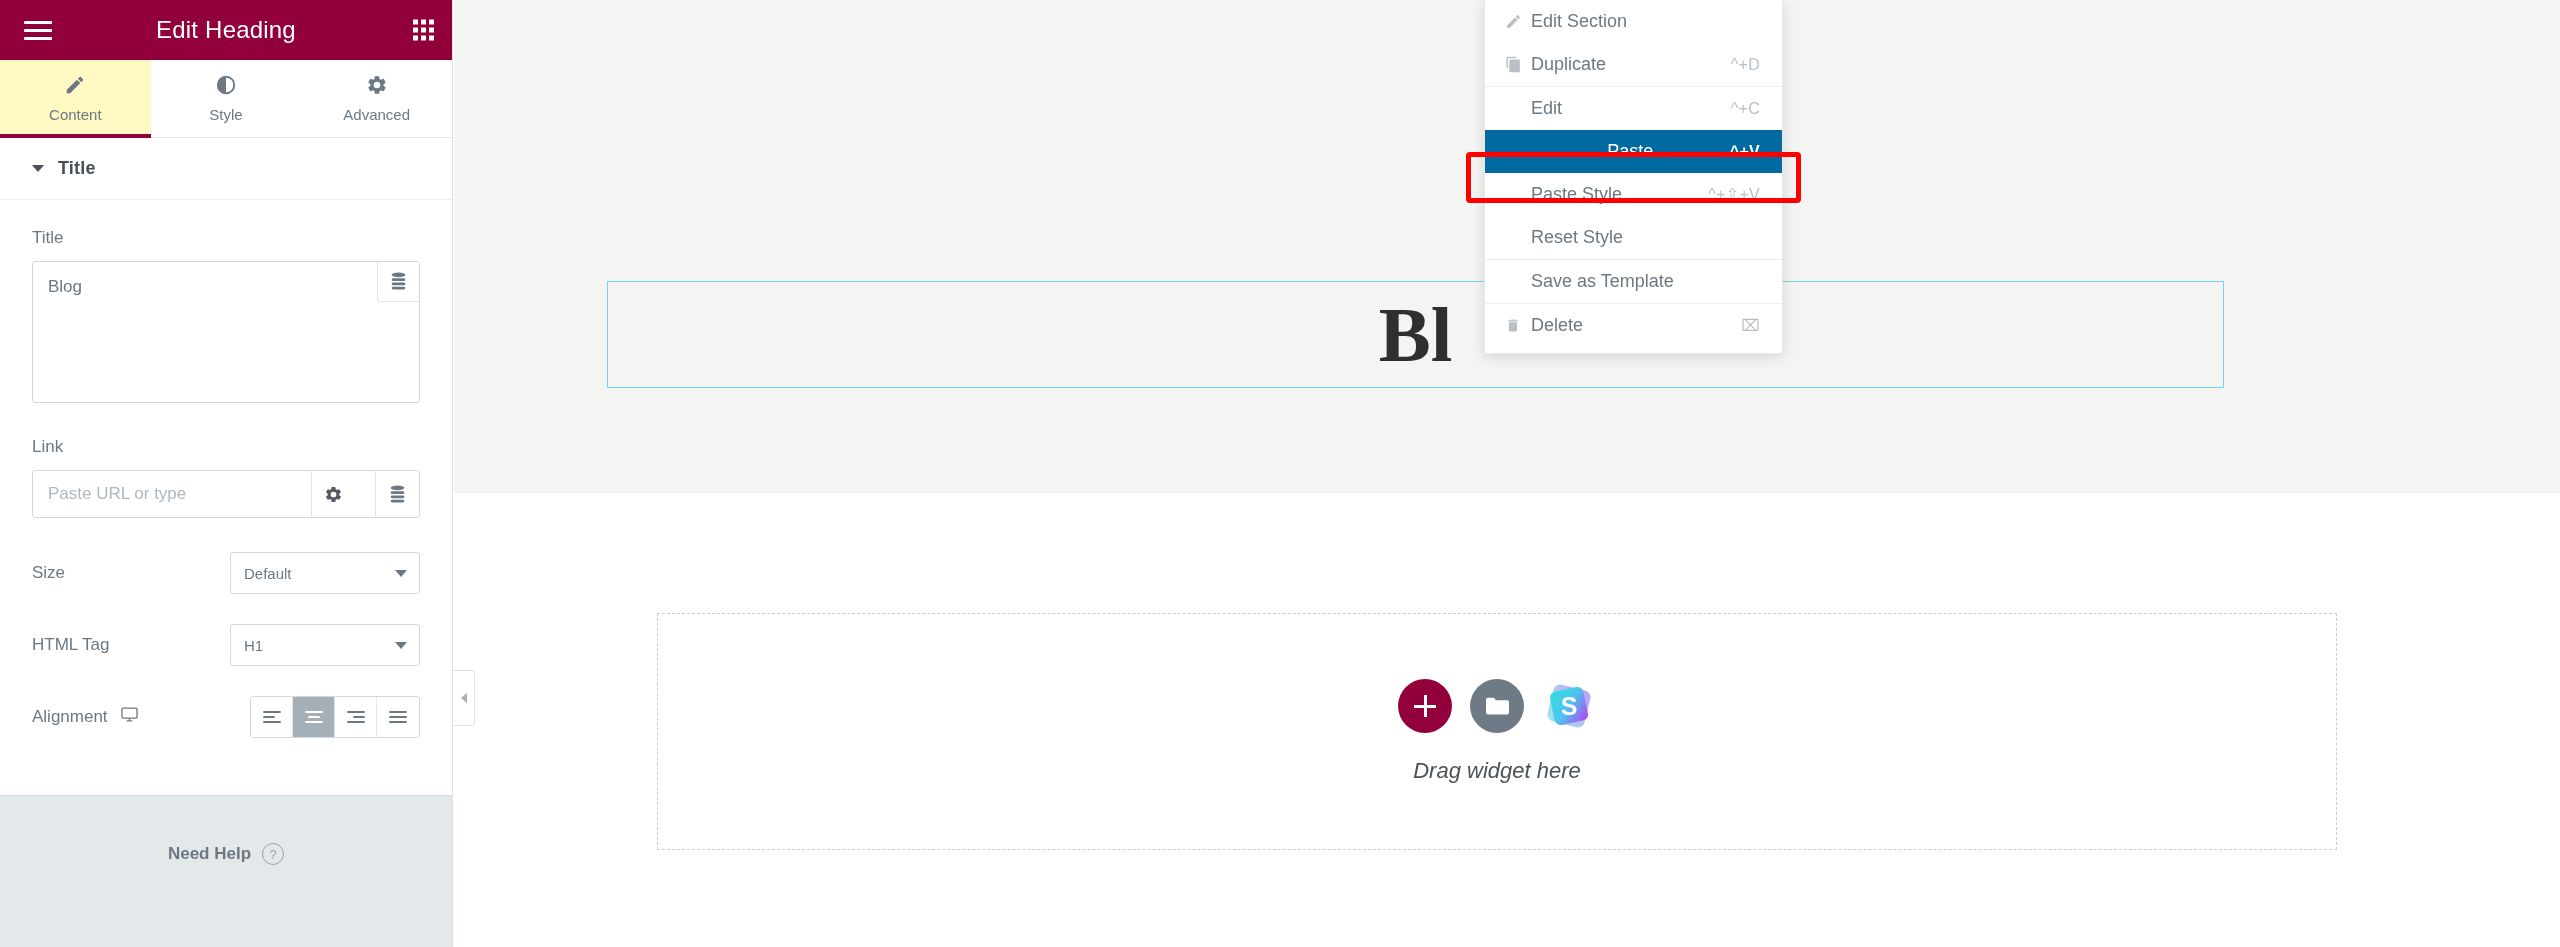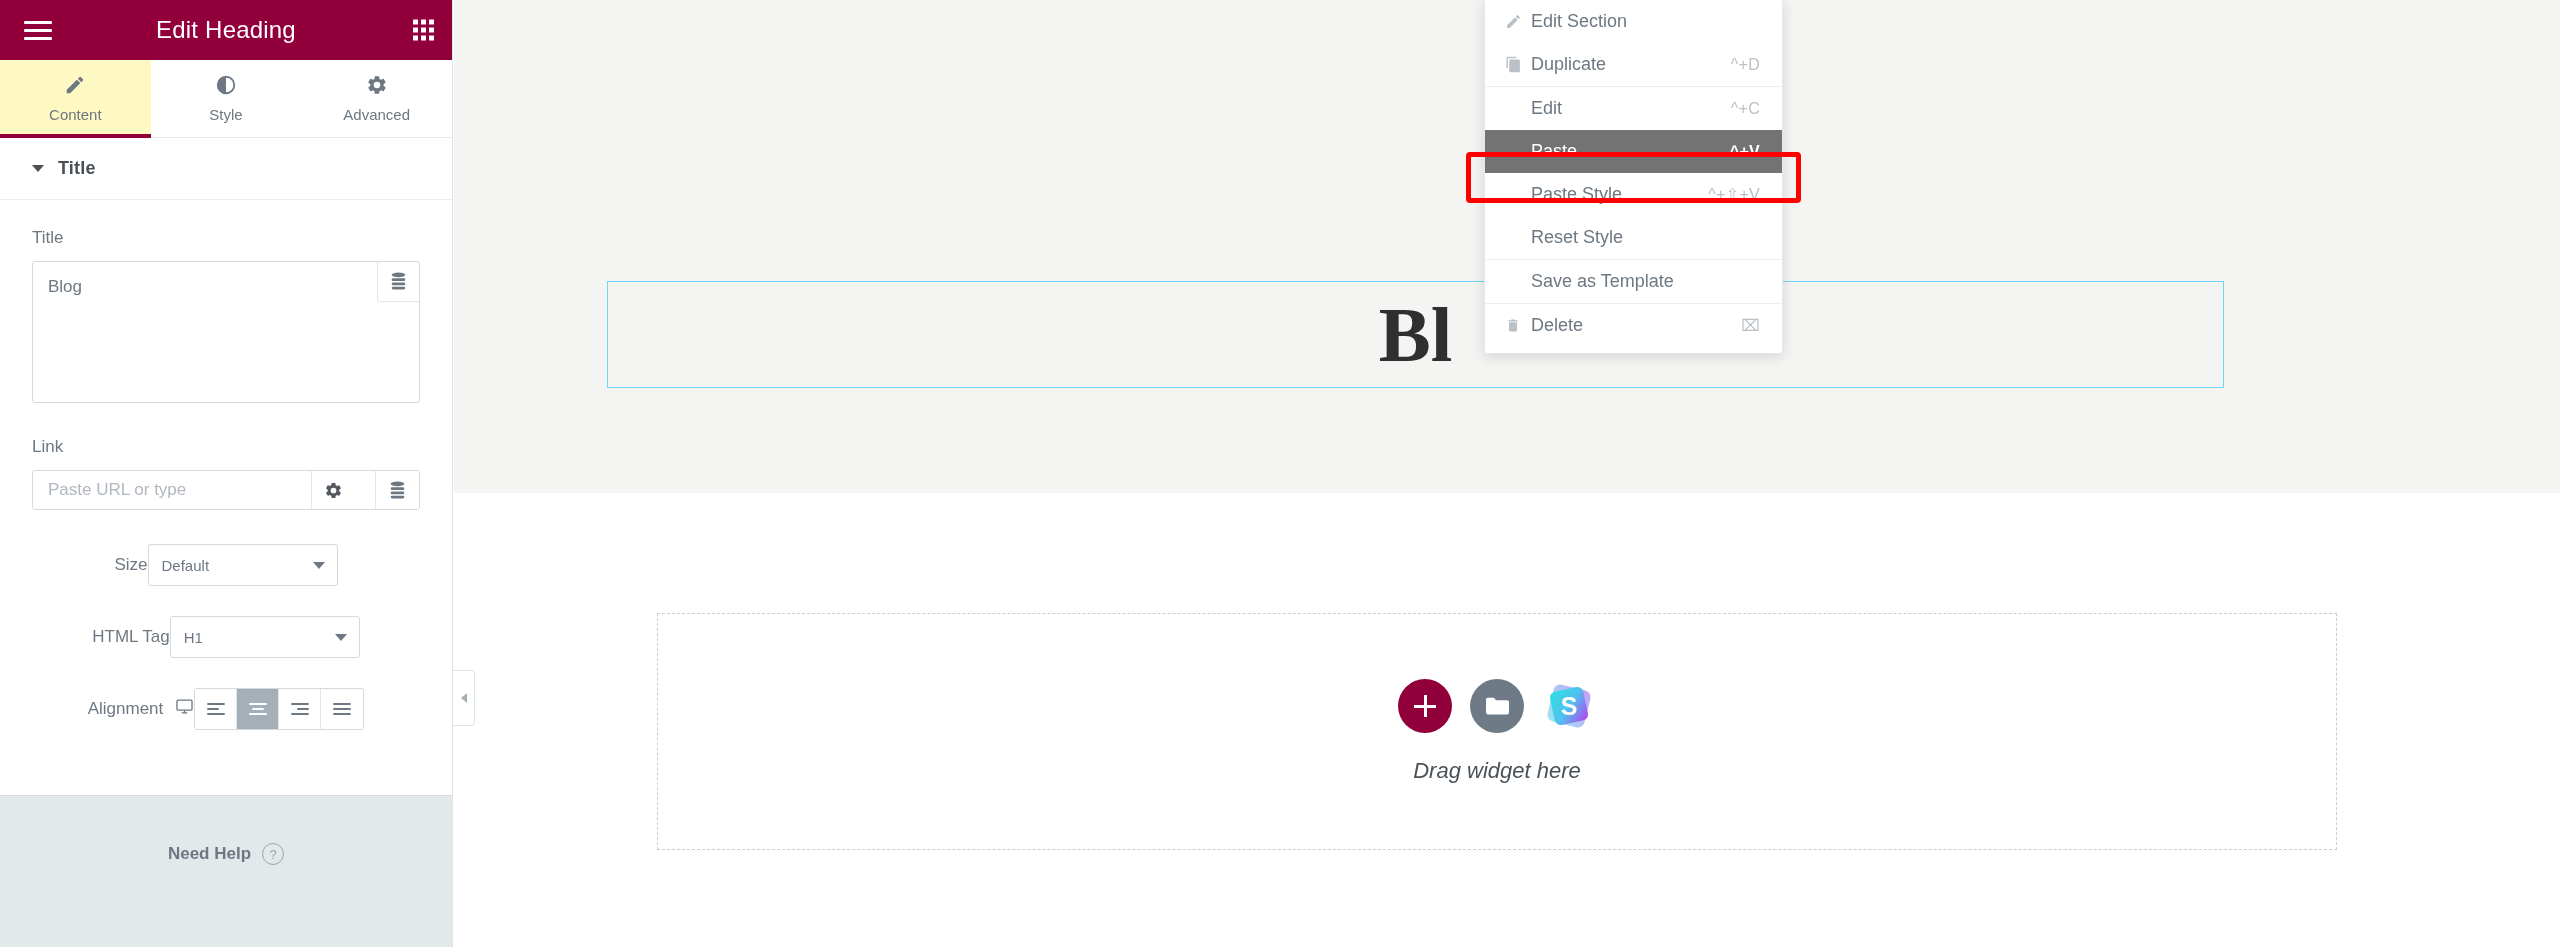--- a/index.html
+++ b/index.html
@@ -126,27 +126,27 @@
     position: absolute; right: 1px; top: 1px;
     width: 42px; height: 40px;
     display: flex; align-items: center; justify-content: center;
     border-left: 1px solid #e3e6e8;
     border-bottom: 1px solid #e3e6e8;
     background: #fff; cursor: pointer;
     border-radius: 0 3px 0 3px;
   }
   .db-icon { width: 17px; height: 19px; display: block; }
 
-  .row { display: flex; align-items: center; justify-content: center; margin-bottom: 30px; }
+  .row { display: flex; align-items: center; justify-content: space-between; margin-bottom: 30px; }
   .row .ctrl-label { margin-bottom: 0; flex: 0 0 auto; }
 
   .link-field {
     display: flex; width: 100%;
     border: 1px solid #d5d8dc; border-radius: 3px;
-    height: 40px; overflow: hidden; background: #fff;
+    height: 48px; overflow: hidden; background: #fff;
     margin-bottom: 34px;
     gap: 20px;
   }
   .link-field input {
     flex: 1; border: none; outline: none;
     padding: 0 15px; font-size: 17px; color: #6d7882;
     font-family: "Liberation Sans", sans-serif;
     background: transparent;
   }
   .link-field input::placeholder { color: #b0b7be; }
@@ -302,22 +302,23 @@
   }
   .menu-item .mi-icon {
     width: 26px; flex: 0 0 26px;
     display: flex; align-items: center;
   }
   .menu-item .mi-label { flex: 1; }
   .menu-item .mi-short {
     color: #b9c0c6; font-size: 16px; letter-spacing: .3px;
   }
   .menu-item.highlight {
-    background: #737373;
+    background: #0369a1;
     color: #ffffff;
+    text-align: center;
   }
   .menu-item.highlight .mi-short { color: #ffffff; font-weight: 700; }
   .menu-item.highlight .mi-label { font-weight: 400; }
 
   
   #paste-annotation {
     position: absolute;
     left: 1466px; top: 152px;
     width: 335px; height: 51px;
     border: 5px solid #ff0000;

